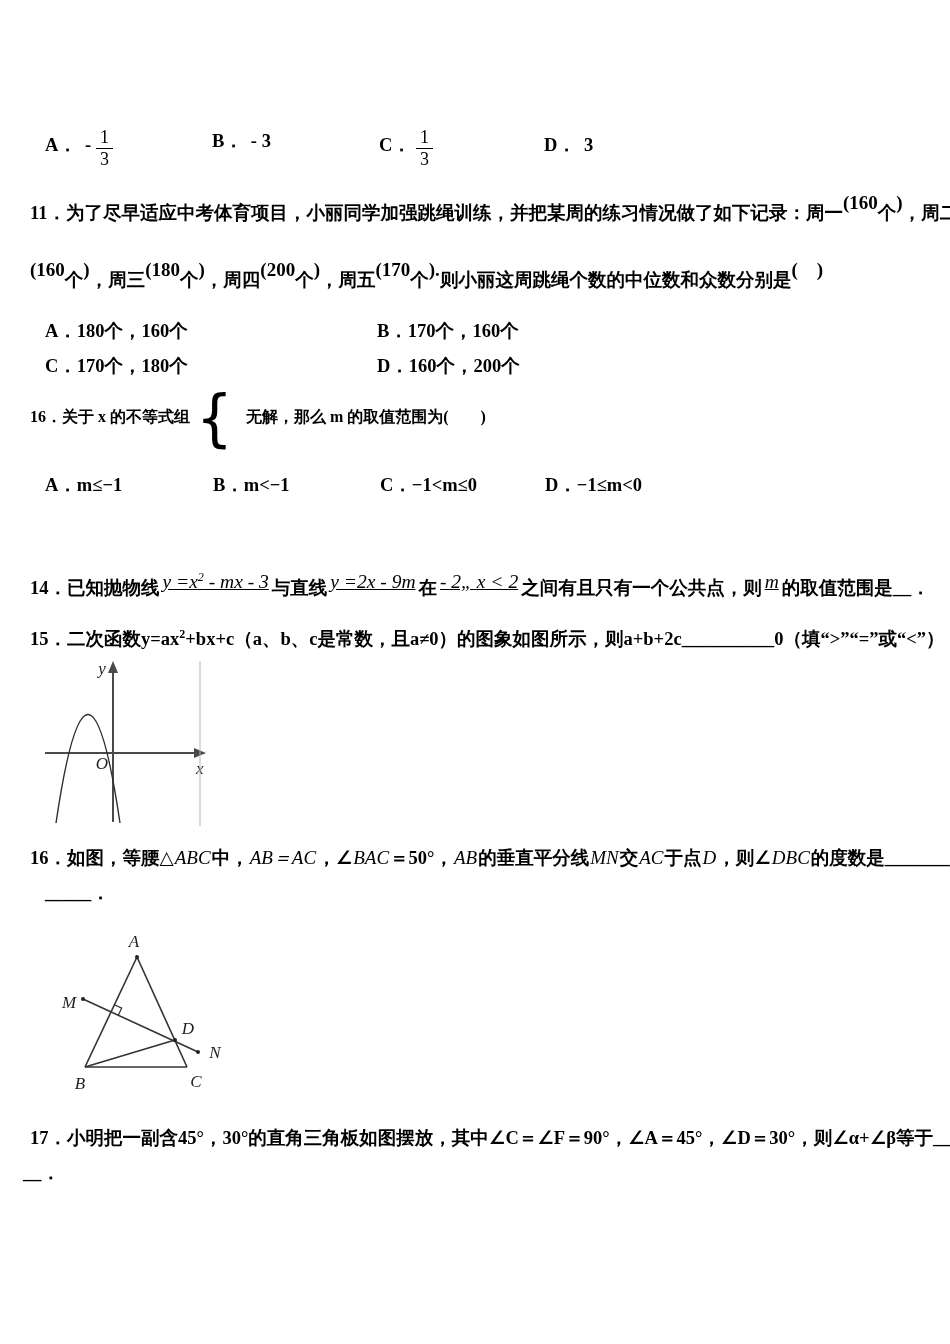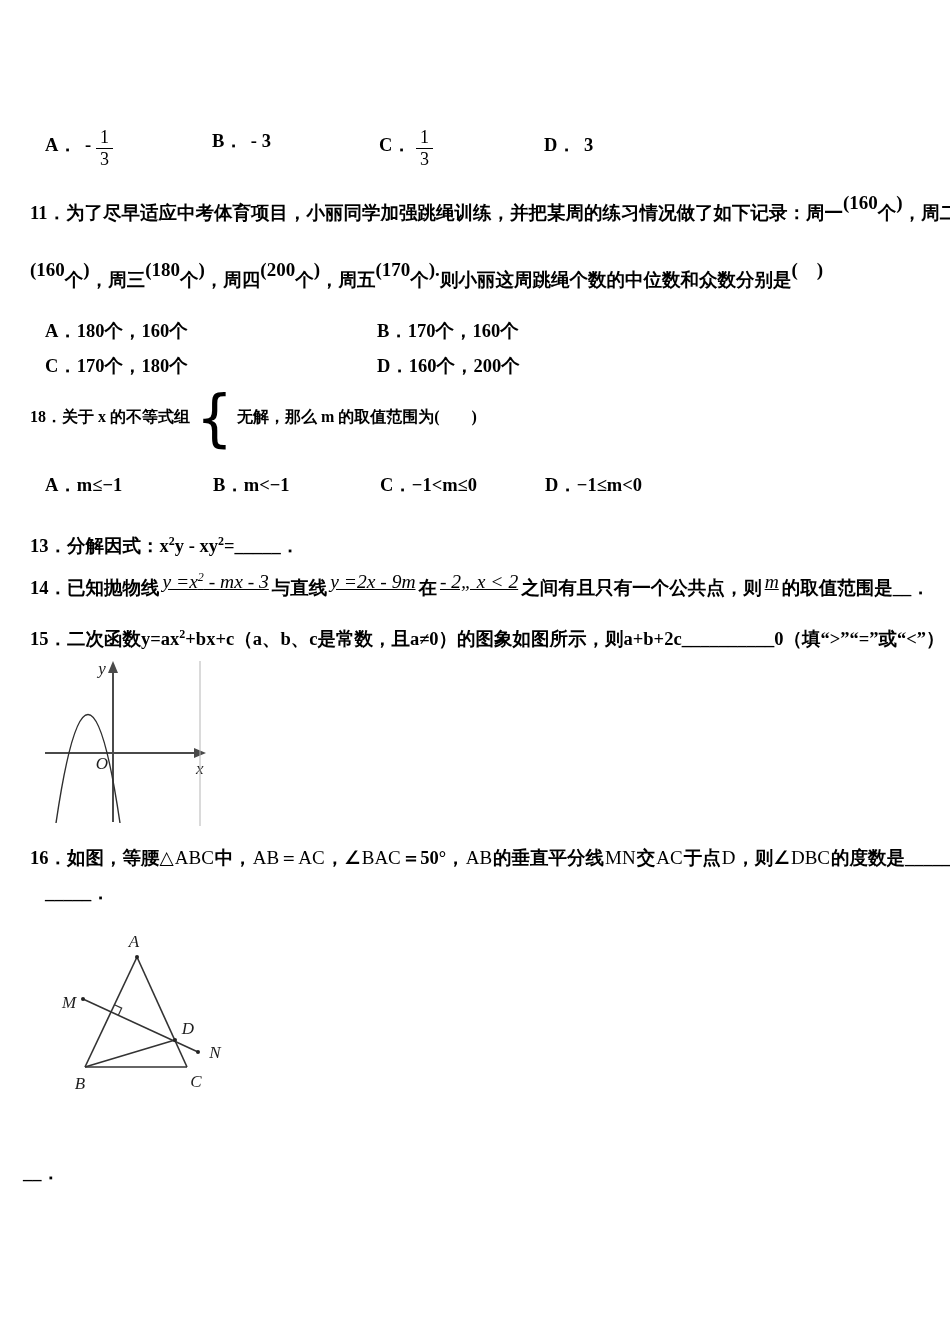--- a/index.html
+++ b/index.html
@@ -10,35 +10,35 @@
   }
   .line { position:absolute; white-space:nowrap; font-weight:bold; font-size:18.5px; color:#000; }
   .opt  { position:absolute; white-space:nowrap; font-weight:bold; font-size:18.5px; color:#000; }
   .cn   { font-weight:bold; }
   .sup  { position:relative; top:-10px; font-weight:bold; font-size:19px;
           font-family:"Liberation Serif","DejaVu Sans",serif; }
   .supsm{ font-size:12px; vertical-align:7px; font-weight:bold; }
   .mathseg { font-family:"Liberation Serif","DejaVu Sans",serif; font-style:italic;
              font-weight:normal; font-size:19.5px; position:relative; top:-6px; padding:0 3px;text-decoration:underline; }
   .mathseg .supsm { font-weight:normal; font-style:italic; }
-  .it   { font-family:"Liberation Serif","DejaVu Sans",serif; 
+  .it   { font-family:"Liberation Serif","DejaVu Sans",serif; font-style:italic;
           font-weight:normal; font-size:19px; padding:0 1px; }
   .frac { display:inline-block; vertical-align:-14px; text-align:center; line-height:1.08;
           font-weight:normal; font-size:18px; margin-left:5px;
           font-family:"Liberation Serif","DejaVu Sans",serif; }
   .frac .num { display:block; border-bottom:1.4px solid #000; padding:0 4px 1px; }
   .frac .den { display:block; padding-top:1px; }
   .minus { font-weight:bold; margin-left:8px; }
   .val   { margin-left:8px; }
   .q12wrap { position:absolute; left:30px; top:386px; height:62px; display:flex; align-items:center; }
   .brace { font-size:58px; font-weight:normal; line-height:0.9; margin:0 2px 0 6px;
            transform:scaleY(1.08); font-family:"DejaVu Sans",sans-serif; }
   .sys   { display:flex; flex-direction:column; font-family:"Liberation Serif","DejaVu Sans",serif;
            font-style:italic; font-weight:normal; font-size:19.5px; line-height:27px; }
-  .q12post { margin-left:2px; }
+  .q12post { margin-left:11px; }
   svg text { font-family:"Liberation Serif","DejaVu Sans",serif; font-style:italic;
              font-size:17px; fill:#1e1e1e; font-weight:normal; }
 </style>
 </head>
 <body>
 
 <div class="page">
 
   <div class="opt" style="left:45px;top:128px">
     <span>A．</span><span class="minus">-</span><span class="frac"><span class="num">1</span><span class="den">3</span></span>
@@ -58,33 +58,30 @@
   </div>
   <div class="line" style="left:30px;top:267px">
     <span class="sup">(160</span><span class="cn">个</span><span class="sup">)</span><span class="cn">，周三</span><span class="sup">(180</span><span class="cn">个</span><span class="sup">)</span><span class="cn">，周四</span><span class="sup">(200</span><span class="cn">个</span><span class="sup">)</span><span class="cn">，周五</span><span class="sup">(170</span><span class="cn">个</span><span class="sup">).</span><span class="cn">则小丽这周跳绳个数的中位数和众数分别是</span><span class="sup">(　)</span>
   </div>
   <div class="opt" style="left:45px;top:318px">A．180个，160个</div>
   <div class="opt" style="left:377px;top:318px">B．170个，160个</div>
   <div class="opt" style="left:45px;top:353px">C．170个，180个</div>
   <div class="opt" style="left:377px;top:353px">D．160个，200个</div>
 
   <div class="q12wrap">
-    <span class="cn">18．关于 x 的不等式组</span>
+    <span class="cn">16．关于 x 的不等式组</span>
     <span class="brace">{</span>
     <span class="cn q12post">无解，那么 m 的取值范围为(　　)</span>
   </div>
   <div class="opt" style="left:45px;top:472px">A．m≤−1</div>
   <div class="opt" style="left:213px;top:472px">B．m&lt;−1</div>
   <div class="opt" style="left:380px;top:472px">C．−1&lt;m≤0</div>
   <div class="opt" style="left:545px;top:472px">D．−1≤m&lt;0</div>
 
 
-  <div class="line" style="left:30px;top:533px">
-    <span class="cn">13．分解因式：x</span><span class="supsm">2</span><span class="cn">y - xy</span><span class="supsm">2</span><span class="cn">=_____．</span>
-  </div>
 
   <div class="line" style="left:30px;top:575px">
     <span class="cn">14．已知抛物线</span><span class="mathseg"><span>y =x</span><span class="supsm">2</span><span> - mx - 3</span></span><span class="cn">与直线</span><span class="mathseg">y =2x - 9m</span><span class="cn">在</span><span class="mathseg">- 2„ x &lt; 2</span><span class="cn">之间有且只有一个公共点，则</span><span class="mathseg">m</span><span class="cn">的取值范围是__．</span>
   </div>
 
   <div class="line" style="left:30px;top:626px">
     <span class="cn">15．二次函数y=ax</span><span class="supsm">2</span><span class="cn">+bx+c（a、b、c是常数，且a≠0）的图象如图所示，则a+b+2c</span><span class="cn">__________</span><span class="cn">0（填“&gt;”“=”或“&lt;”）．</span>
   </div>
 
   <svg style="position:absolute;left:20px;top:656px" width="190" height="172" viewBox="0 0 190 172">
@@ -116,15 +113,16 @@
     <circle cx="143" cy="130" r="2" fill="#222"></circle>
     <circle cx="120" cy="118" r="2" fill="#222"></circle>
     <text x="79" y="25" text-anchor="middle">A</text>
     <text x="14" y="86" text-anchor="middle">M</text>
     <text x="133" y="112" text-anchor="middle">D</text>
     <text x="160" y="136" text-anchor="middle">N</text>
     <text x="25" y="167" text-anchor="middle">B</text>
     <text x="141" y="165" text-anchor="middle">C</text>
   </svg>
 
+  <div class="line" style="left:30px;top:1125px">17．小明把一副含45°，30°的直角三角板如图摆放，其中∠C＝∠F＝90°，∠A＝45°，∠D＝30°，则∠α+∠β等于__</div>
   <div class="line" style="left:23px;top:1160px">__．</div>
 
 </div>
 
 </body></html>

